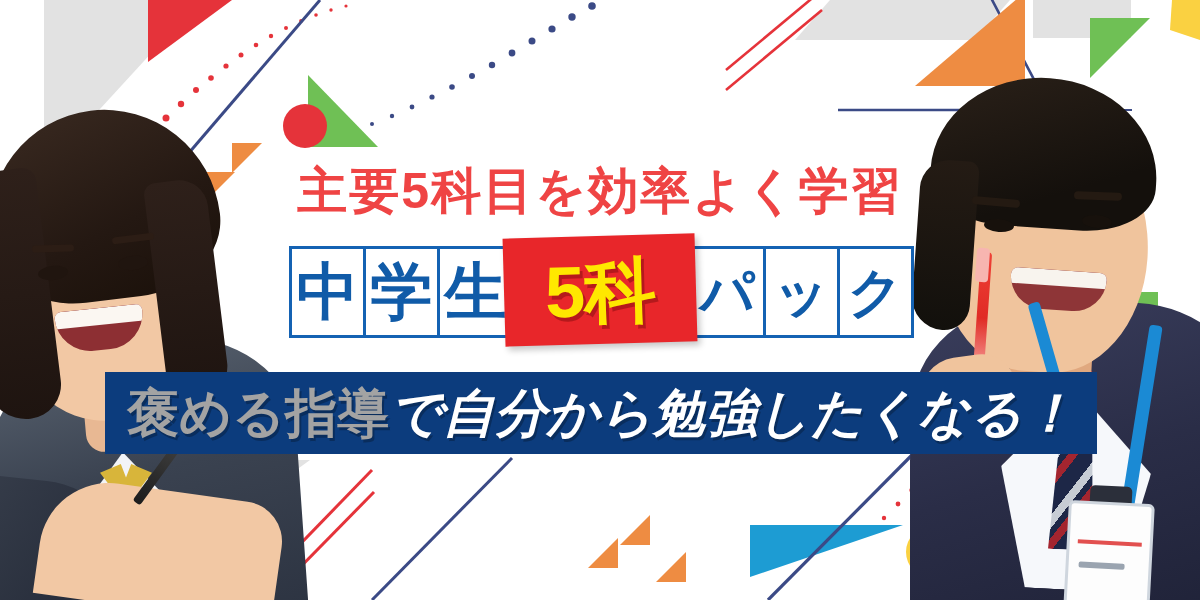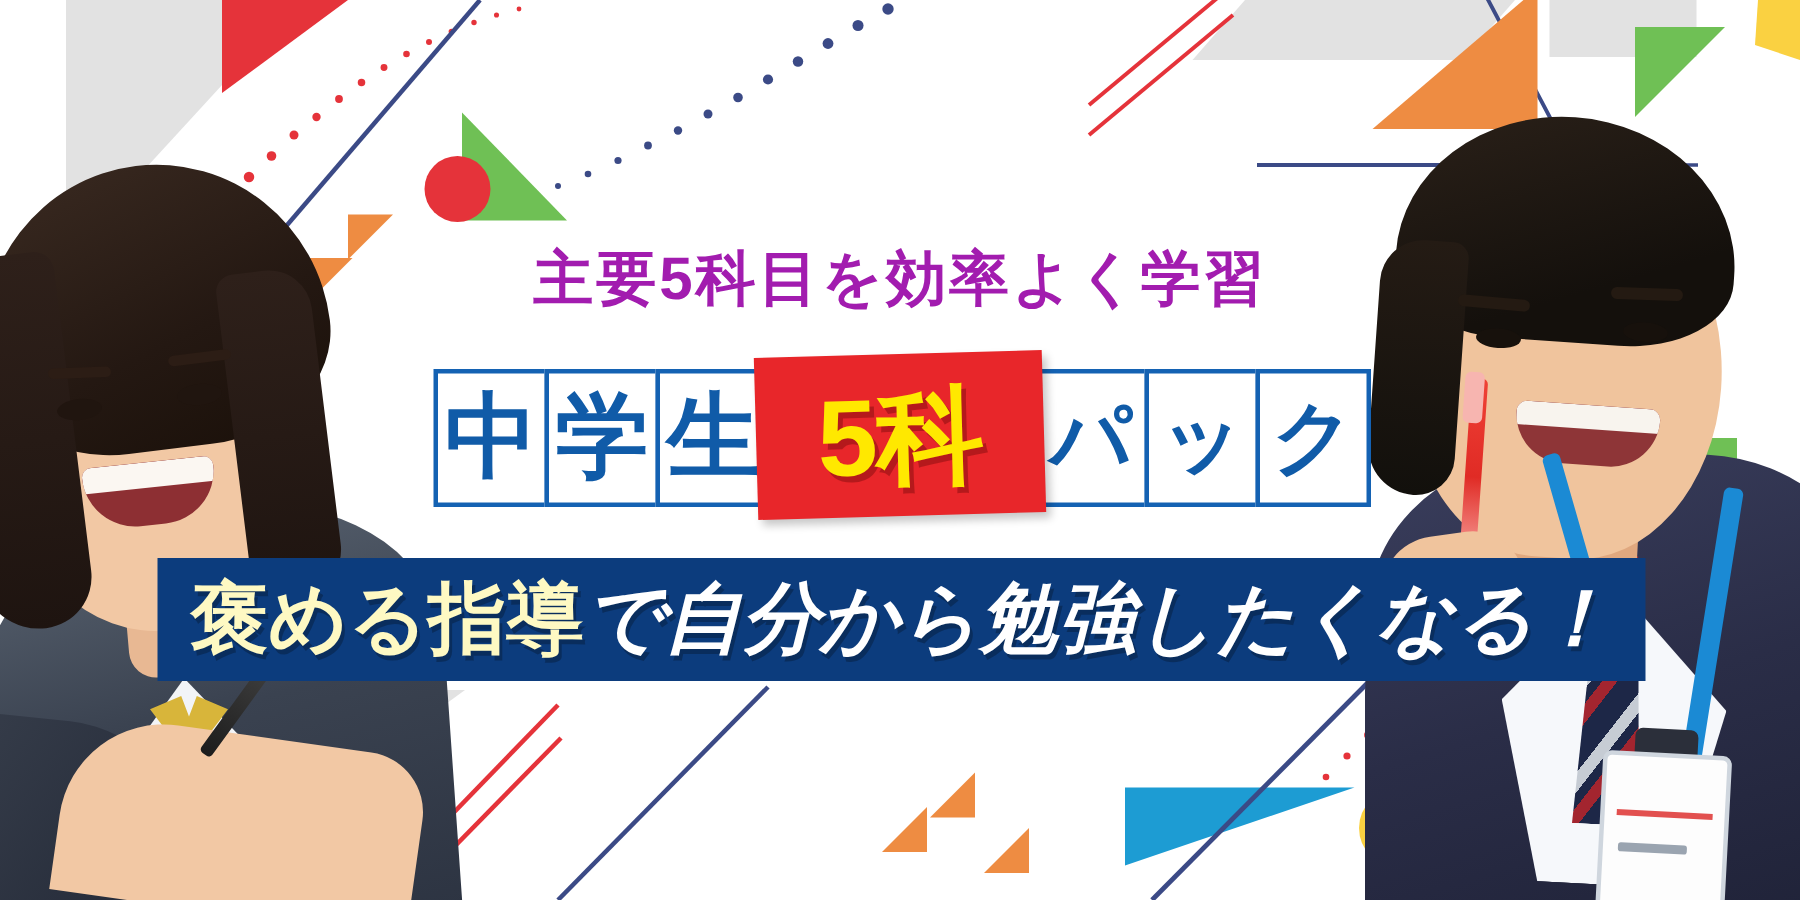--- a/index.html
+++ b/index.html
@@ -169,22 +169,22 @@
   }
   .pr-redpen-cap {
     position:absolute; right:221px; bottom:318px; width:13px; height:34px;
     background:#f7b5b0; border-radius:4px; transform:rotate(4deg);
   }
 
   
   .subtitle {
     position:absolute; left:0; right:0; top:158px;
     text-align:center;
-    font-size:40px; font-weight:bold; letter-spacing:2px;
-    color:#a21caf;
+    font-size:50px; font-weight:bold; letter-spacing:2px;
+    color:#ef4444;
     text-shadow:0 2px 0 rgba(255,255,255,0.9), 0 0 4px rgba(255,255,255,0.95);
     z-index:6;
   }
 
   .title-row {
     position:absolute; left:0; right:0; top:246px;
     display:flex; justify-content:center; align-items:stretch;
     z-index:7;
   }
   .tbox {
@@ -215,21 +215,21 @@
 
   .band {
     position:absolute; left:105px; top:372px; width:992px; height:82px;
     background:#0c3c7d; z-index:8;
     display:flex; align-items:center; justify-content:center;
   }
   .band-text {
     font-size:52px; font-weight:bold; letter-spacing:0px;
     white-space:nowrap; line-height:1;
   }
-  .band-text .y { color:#fef9c3; text-shadow:2px 3px 0 rgba(0,0,0,0.25); }
+  .band-text .y { color:#a3a3a3; text-shadow:2px 3px 0 rgba(0,0,0,0.25); }
   .band-text .w { color:#ffffff; text-shadow:2px 3px 0 rgba(0,0,0,0.25);font-style:italic; }
 </style>
 </head>
 <body>
 
 <div class="banner">
 
   <div class="deco">
     <svg width="1200" height="600" viewBox="0 0 1200 600" xmlns="http://www.w3.org/2000/svg">
 

